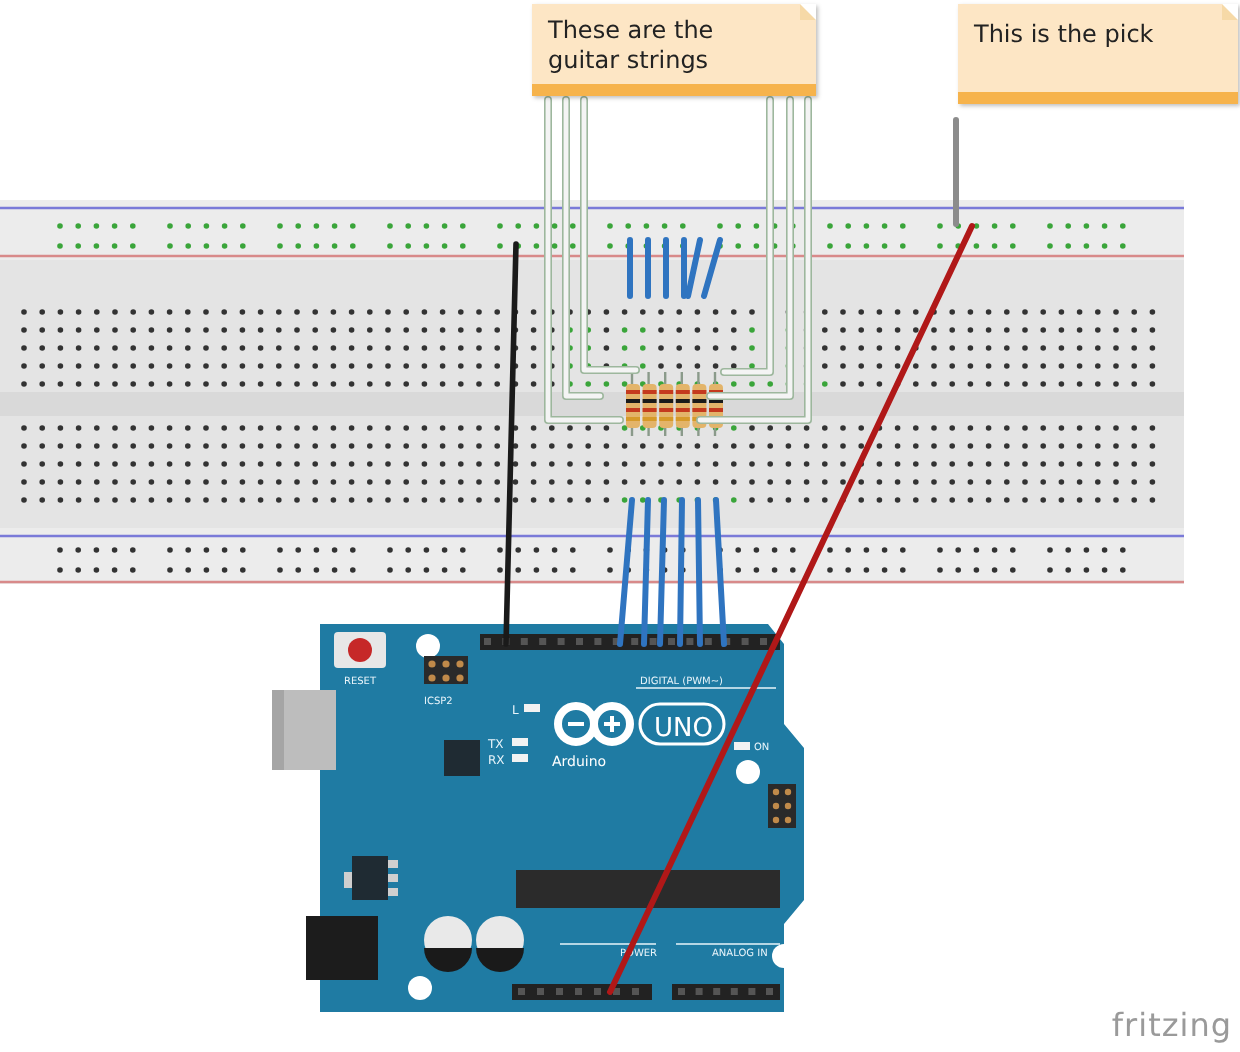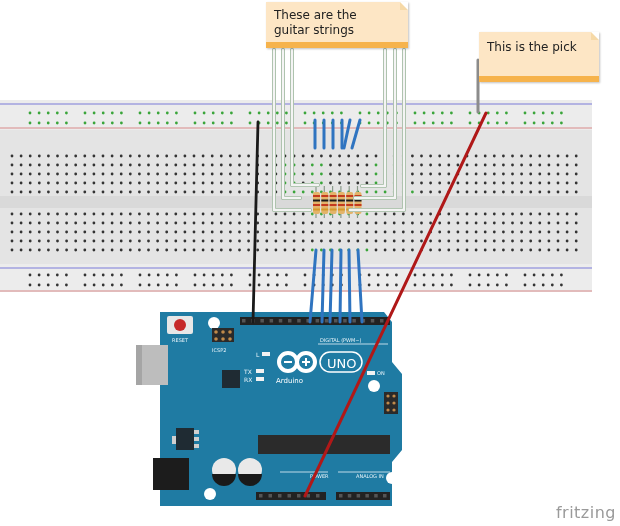--- a/index.html
+++ b/index.html
@@ -1037,19 +1037,19 @@
       <polyline points="478,60 478,112" fill="none" stroke="#8c8c8c" stroke-width="3" stroke-linecap="round" stroke-linejoin="round"></polyline>
       <polyline points="486,113 305,496" fill="none" stroke="#b01818" stroke-width="3" stroke-linecap="round" stroke-linejoin="round"></polyline>
     </g>
 </svg>
 
 <div class="note" style="left:266px; top:2px; width:142px; height:46px;">
   <div class="txt">These are the guitar strings</div>
   <div class="bar"></div>
   <div class="fold"></div>
 </div>
-<div class="note" style="left:479px; top:2px; width:120px; height:50px;margin-top:30px;">
+<div class="note" style="left:479px; top:2px; width:140px; height:50px;">
   <div class="txt" style="top:8px;">This is the pick</div>
   <div class="bar"></div>
   <div class="fold"></div>
 </div>
 
 <div class="brand">fritzing</div>
 
 </body></html>

